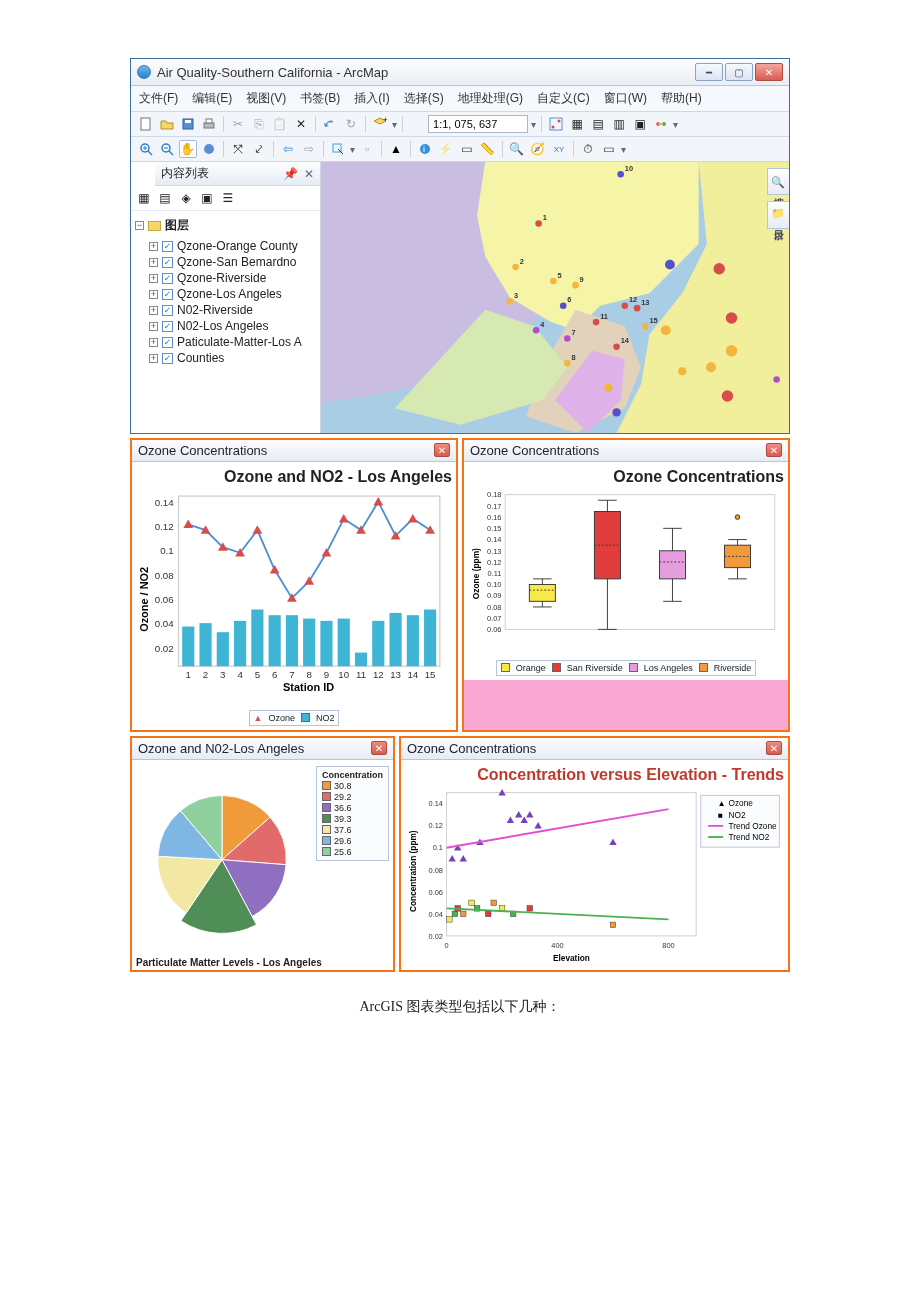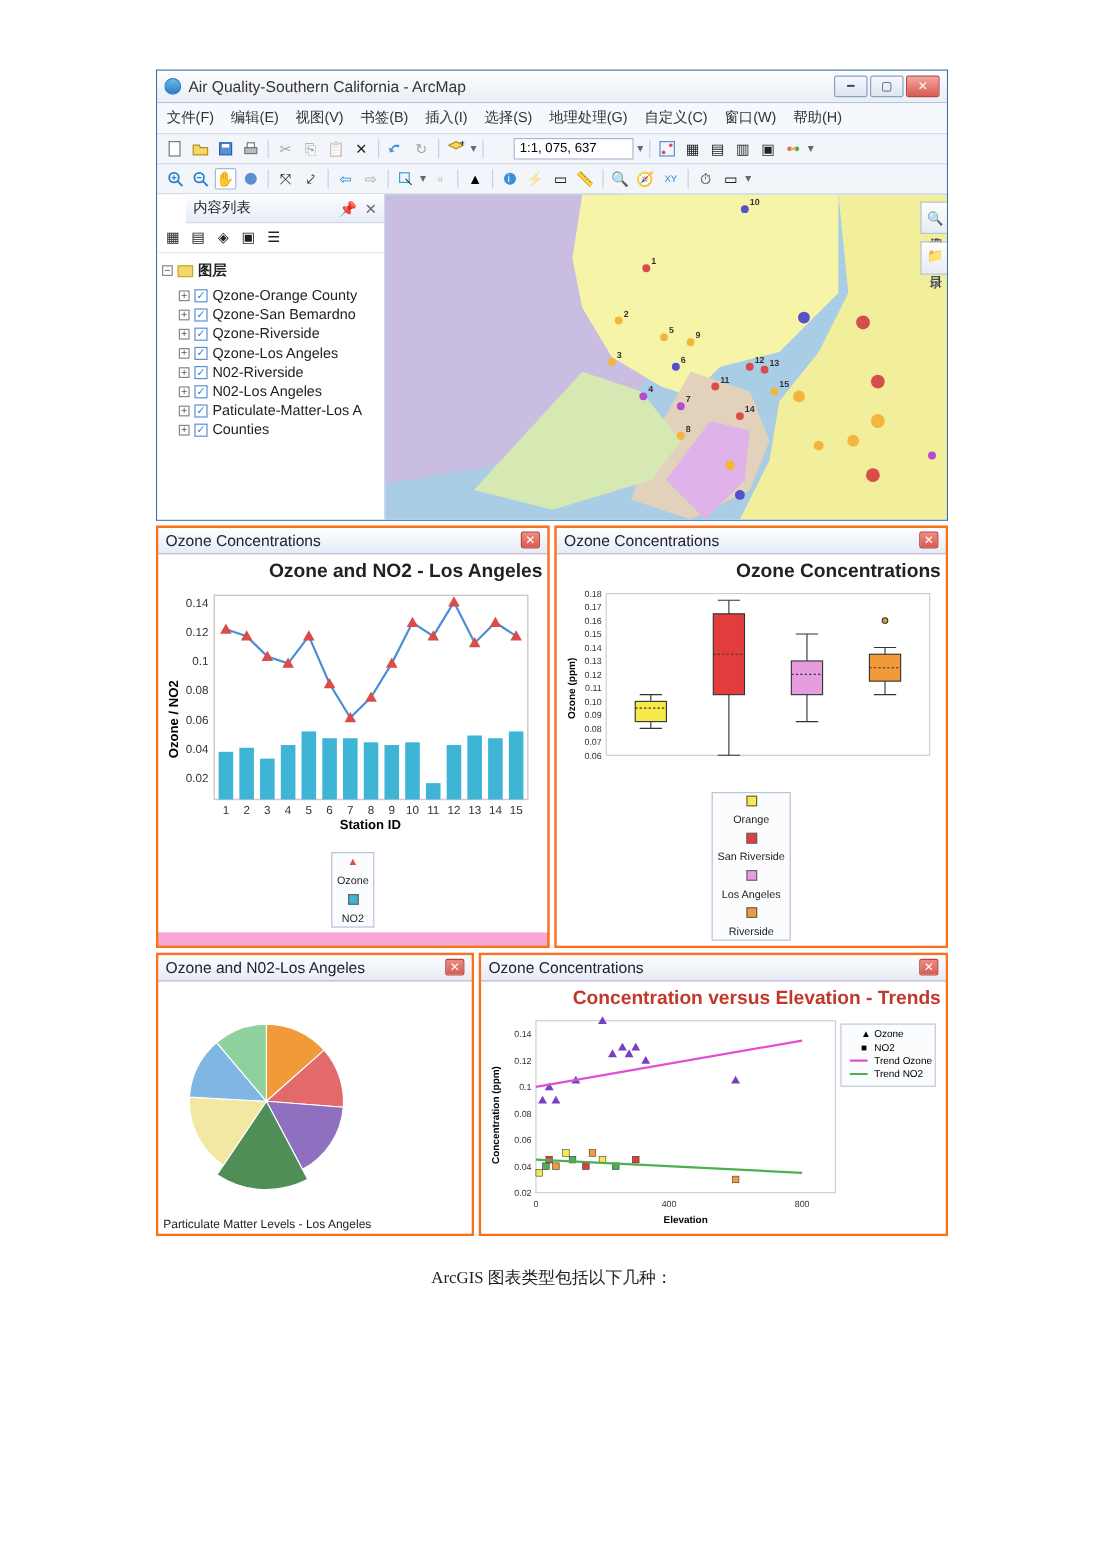--- a/index.html
+++ b/index.html
@@ -36,21 +36,21 @@
   .sidetab{writing-mode:vertical-rl;background:linear-gradient(#fefefe,#e6ecf5);border:1px solid #b8c4d8;border-right:none;padding:6px 3px;font-size:11px;color:#335;}
   .dotlbl{font-size:9px;font-weight:bold;fill:#333;}
   
   .row2{display:flex;gap:4px;margin-top:4px;}
   .panel{flex:1;border:2px solid #f97316;background:#f9a8d4;}
   .panel-head{background:linear-gradient(#fdfdfe,#e6ecf5);border-bottom:1px solid #b8c4d8;padding:3px 6px;display:flex;align-items:center;justify-content:space-between;font-size:13px;color:#223;}
   .pclose{width:16px;height:14px;background:linear-gradient(#ef8b7f,#d85c52);border:1px solid #b34a42;border-radius:2px;color:#fff;font-size:10px;display:flex;align-items:center;justify-content:center;}
   .panel-body{background:#fff;padding:4px;}
   .chart-title{text-align:right;font-weight:bold;font-size:16px;margin:2px 0 4px;}
   .axis{font-size:8px;fill:#333;}
-  .legendbox{border:1px solid #b8c4d8;background:#fbfcfe;font-size:9px;padding:2px 4px;display:inline-flex;gap:6px;align-items:center;margin:4px auto 0;flex-direction:column;}
+  .legendbox{border:1px solid #b8c4d8;background:#fbfcfe;font-size:9px;padding:2px 4px;display:inline-flex;gap:6px;align-items:center;margin:4px auto 0;}
   .legrow{display:flex;justify-content:center;}
   .sw{width:9px;height:9px;display:inline-block;border:1px solid #666;}
   .caption{text-align:center;font-family:SimSun,serif;font-size:14px;margin-top:26px;}
 </style>
 </head>
 <body>
 
 <div class="page">
 <div class="app">
 
@@ -499,21 +499,33 @@
         <g transform="translate(90,95)" id="pie">
               <path d="M0 0 L4.1637991171010006e-15 -68 A68 68 0 0 1 50.915404135201136 -45.07351352789288 Z" fill="#f09a3a" stroke="#fff"></path>
               <path d="M0 0 L50.915404135201136 -45.07351352789288 A68 68 0 0 1 67.7952965263018 5.272358951248574 Z" fill="#e36a6a" stroke="#fff"></path>
               <path d="M0 0 L67.7952965263018 5.272358951248574 A68 68 0 0 1 31.861733892238593 60.073537546744944 Z" fill="#8f6fbf" stroke="#fff"></path>
               <path d="M0 0 L36.54728299403838 68.9078813036192 A78 78 0 0 1 -43.529164698619624 64.72412085645078 Z" fill="#4f8f57" stroke="#fff"></path>
               <path d="M0 0 L-37.94850255777096 56.42615664408529 A68 68 0 0 1 -67.89992307119711 -3.687878377267094 Z" fill="#f3e8a3" stroke="#fff"></path>
               <path d="M0 0 L-67.89992307119711 -3.687878377267094 A68 68 0 0 1 -43.979290690026644 -51.86349381214242 Z" fill="#7fb6e3" stroke="#fff"></path>
               <path d="M0 0 L-43.979290690026644 -51.86349381214242 A68 68 0 0 1 4.790473518830551e-14 -68 Z" fill="#8fd19e" stroke="#fff"></path>
             </g>
       </svg>
-      <div style="position:absolute;left:0;right:0;bottom:2px;font-size:10px;font-weight:normal;padding:0 4px">Particulate Matter Levels - Los Angeles</div>
+      <div style="position:absolute;right:4px;top:6px;border:1px solid #b8c4d8;background:#fbfcfe;padding:3px 5px;font-size:9px">
+        <b>Concentration</b>
+        <div id="pielegend">
+              <div style="display:flex;align-items:center;gap:3px;margin-top:1px"><span class="sw" style="background:#f09a3a"></span>30.8</div>
+              <div style="display:flex;align-items:center;gap:3px;margin-top:1px"><span class="sw" style="background:#e36a6a"></span>29.2</div>
+              <div style="display:flex;align-items:center;gap:3px;margin-top:1px"><span class="sw" style="background:#8f6fbf"></span>36.6</div>
+              <div style="display:flex;align-items:center;gap:3px;margin-top:1px"><span class="sw" style="background:#4f8f57"></span>39.3</div>
+              <div style="display:flex;align-items:center;gap:3px;margin-top:1px"><span class="sw" style="background:#f3e8a3"></span>37.6</div>
+              <div style="display:flex;align-items:center;gap:3px;margin-top:1px"><span class="sw" style="background:#7fb6e3"></span>29.6</div>
+              <div style="display:flex;align-items:center;gap:3px;margin-top:1px"><span class="sw" style="background:#8fd19e"></span>25.6</div>
+            </div>
+      </div>
+      <div style="position:absolute;left:0;right:0;bottom:2px;font-size:10px;font-weight:bold;padding:0 4px">Particulate Matter Levels - Los Angeles</div>
     </div>
   </div>
 
   <div class="panel">
     <div class="panel-head">
           <span>Ozone Concentrations</span>
           <span class="pclose">✕</span>
         </div>
     <div class="panel-body">
       <div class="chart-title" style="color:#c0392b">Concentration versus Elevation - Trends</div>

